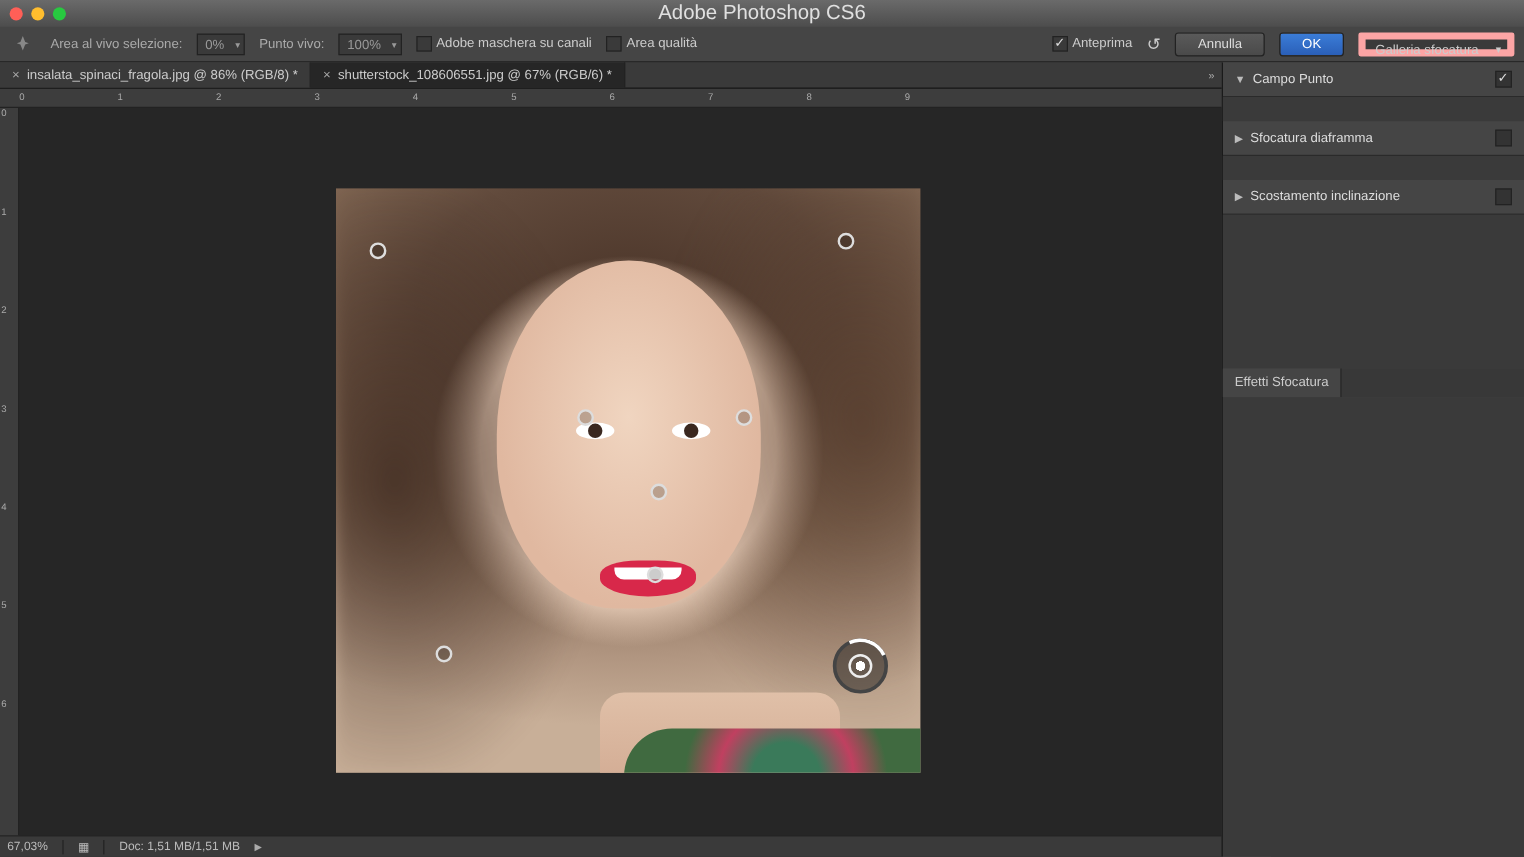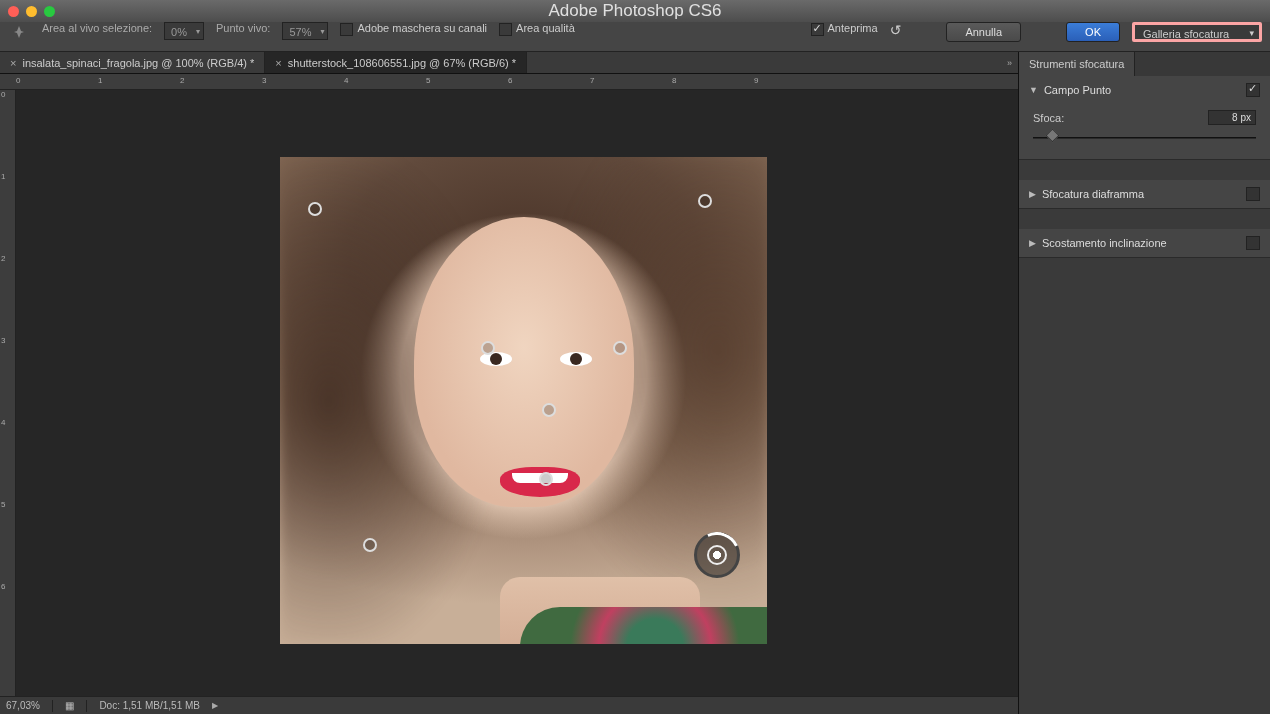--- a/index.html
+++ b/index.html
@@ -6,32 +6,32 @@
 body { background: #535353; color: #ccc; width: 1270px; height: 714px; overflow: hidden; font-size: 11px; }
 
 
 .titlebar { height: 22px; background: linear-gradient(#6a6a6a,#4d4d4d); display: flex; align-items: center; padding: 0 8px; position: relative; }
 .traffic { display: flex; gap: 7px; }
 .tl { width: 11px; height: 11px; border-radius: 50%; }
 .tl.r { background: #ff5f57; } .tl.y { background: #ffbd2e; } .tl.g { background: #28c940; }
 .titlebar .title { position: absolute; left: 50%; transform: translateX(-50%); color: #e0e0e0; font-size: 17px; }
 
 
-.options { height: 30px; background: #454545; border-bottom: 1px solid #222; display: flex; align-items: flex-start; padding: 0 8px; gap: 12px; }
+.options { height: 30px; background: #454545; border-bottom: 1px solid #222; display: flex; align-items: center; padding: 0 8px; gap: 12px; }
 .tool-ic { width: 22px; height: 22px; display: flex; align-items: center; justify-content: center; color: #999; }
 .opt-lbl { color: #aaa; font-size: 11px; }
 .dd { background: #3a3a3a; border: 1px solid #222; color: #999; padding: 1px 16px 1px 6px; font-size: 11px; position: relative; height: 18px; line-height: 16px; }
 .dd::after { content: '▾'; position: absolute; right: 3px; font-size: 8px; }
 .chk { width: 13px; height: 13px; border: 1px solid #222; background: #3a3a3a; display: inline-block; vertical-align: middle; margin-right: 4px; position: relative; }
 .chk.on::after { content: '✓'; position: absolute; left: 1px; top: -2px; color: #ddd; font-size: 11px; }
 .spacer { flex: 1; }
-.btn { background: linear-gradient(#5a5a5a,#4a4a4a); border: 1px solid #222; color: #ddd; padding: 3px 18px; font-size: 11px; border-radius: 3px; cursor: pointer; margin-left: 33px; }
+.btn { background: linear-gradient(#5a5a5a,#4a4a4a); border: 1px solid #222; color: #ddd; padding: 3px 18px; font-size: 11px; border-radius: 3px; cursor: pointer; }
 .btn.primary { background: linear-gradient(#3b7dd8,#2a5fb8); color: #fff; }
 .reset-ic { color: #ccc; font-size: 14px; }
-.gallery-dd { background: #3a3a3a; border: 3px solid #fca5a5; color: #ccc; padding: 3px 20px 3px 8px; font-size: 11px; position: relative; width: 130px; height: 20px; border-radius: 2px; }
+.gallery-dd { background: #3a3a3a; border: 6px solid #fca5a5; color: #ccc; padding: 3px 20px 3px 8px; font-size: 11px; position: relative; width: 130px; height: 20px; border-radius: 2px; }
 .gallery-dd::after { content: '▾'; position: absolute; right: 5px; font-size: 9px; }
 
 
 .app { display: flex; height: calc(714px - 52px); }
 .left { flex: 1; display: flex; flex-direction: column; background: #262626; }
 
 
 .tabs { height: 22px; background: #3a3a3a; border-bottom: 1px solid #111; display: flex; align-items: stretch; position: relative; }
 .tab { display: flex; align-items: center; padding: 0 10px; font-size: 11px; color: #ccc; border-right: 1px solid #222; background: #3a3a3a; gap: 6px; }
 .tab.active { background: #262626; }
@@ -110,38 +110,38 @@
 
 <div class="options">
   <div class="tool-ic">
     <svg width="16" height="16" viewBox="0 0 16 16">
         <path d="M8 1l2 5 3 1-3 1-2 5-2-5-3-1 3-1z" fill="#888"></path>
       </svg>
   </div>
   <span class="opt-lbl">Area al vivo selezione:</span>
   <div class="dd">0%</div>
   <span class="opt-lbl">Punto vivo:</span>
-  <div class="dd">57%</div>
+  <div class="dd">100%</div>
   <label><span class="chk"></span><span>Adobe maschera su canali</span></label>
   <label><span class="chk"></span><span>Area qualità</span></label>
   <div class="spacer"></div>
   <label><span class="chk on"></span><span>Anteprima</span></label>
   <span class="reset-ic">↺</span>
   <button class="btn">Annulla</button>
   <button class="btn primary">OK</button>
   <div class="gallery-dd">Galleria sfocatura</div>
 </div>
 
 <div class="app">
   <div class="left">
 
     <div class="tabs" id="doc-tabs">
       <div class="tab">
           <span class="x">×</span>
-          <span>insalata_spinaci_fragola.jpg @ 100% (RGB/4) *</span>
+          <span>insalata_spinaci_fragola.jpg @ 86% (RGB/8) *</span>
         </div>
         <div class="tab active">
           <span class="x">×</span>
           <span>shutterstock_108606551.jpg @ 67% (RGB/6) *</span>
         </div>
         <div class="tabs-more">»</div>
     </div>
 
     <div class="ruler-h" id="ruler-h">
         <div class="tick" style="left: 16px;">0</div>
@@ -194,40 +194,27 @@
       <span>67,03%</span>
       <span class="sep"></span>
       <span>▦</span>
       <span class="sep"></span>
       <span>Doc: 1,51 MB/1,51 MB</span>
       <span class="arrow">▶</span>
     </div>
   </div>
 
   <div class="right">
-    <div class="panel-tabs">
-      <div class="panel-tab">Strumenti sfocatura</div>
-    </div>
 
     <div class="section">
       <div class="section-hd">
         <span class="tri">▼</span>
         <span>Campo Punto</span>
         <span class="chkbox on"></span>
       </div>
-      <div class="section-body">
-        <div class="row">
-          <span>Sfoca:</span>
-          <span class="val-inp">8 px</span>
-        </div>
-        <div class="slider">
-          <div class="track"></div>
-          <div class="thumb" id="slider-thumb" style="left: 8%;"></div>
-        </div>
-      </div>
     </div>
 
     <div class="big-gap"></div>
 
     <div class="section">
       <div class="section-hd">
         <span class="tri">▶</span>
         <span>Sfocatura diaframma</span>
         <span class="chkbox"></span>
       </div>
@@ -238,15 +225,18 @@
     <div class="section">
       <div class="section-hd">
         <span class="tri">▶</span>
         <span>Scostamento inclinazione</span>
         <span class="chkbox"></span>
       </div>
     </div>
 
     <div class="panel-spacer"></div>
 
+    <div class="panel-tabs">
+      <div class="panel-tab">Effetti Sfocatura</div>
+    </div>
     <div class="panel-spacer" style="flex:3"></div>
   </div>
 </div>
 
 </body></html>

